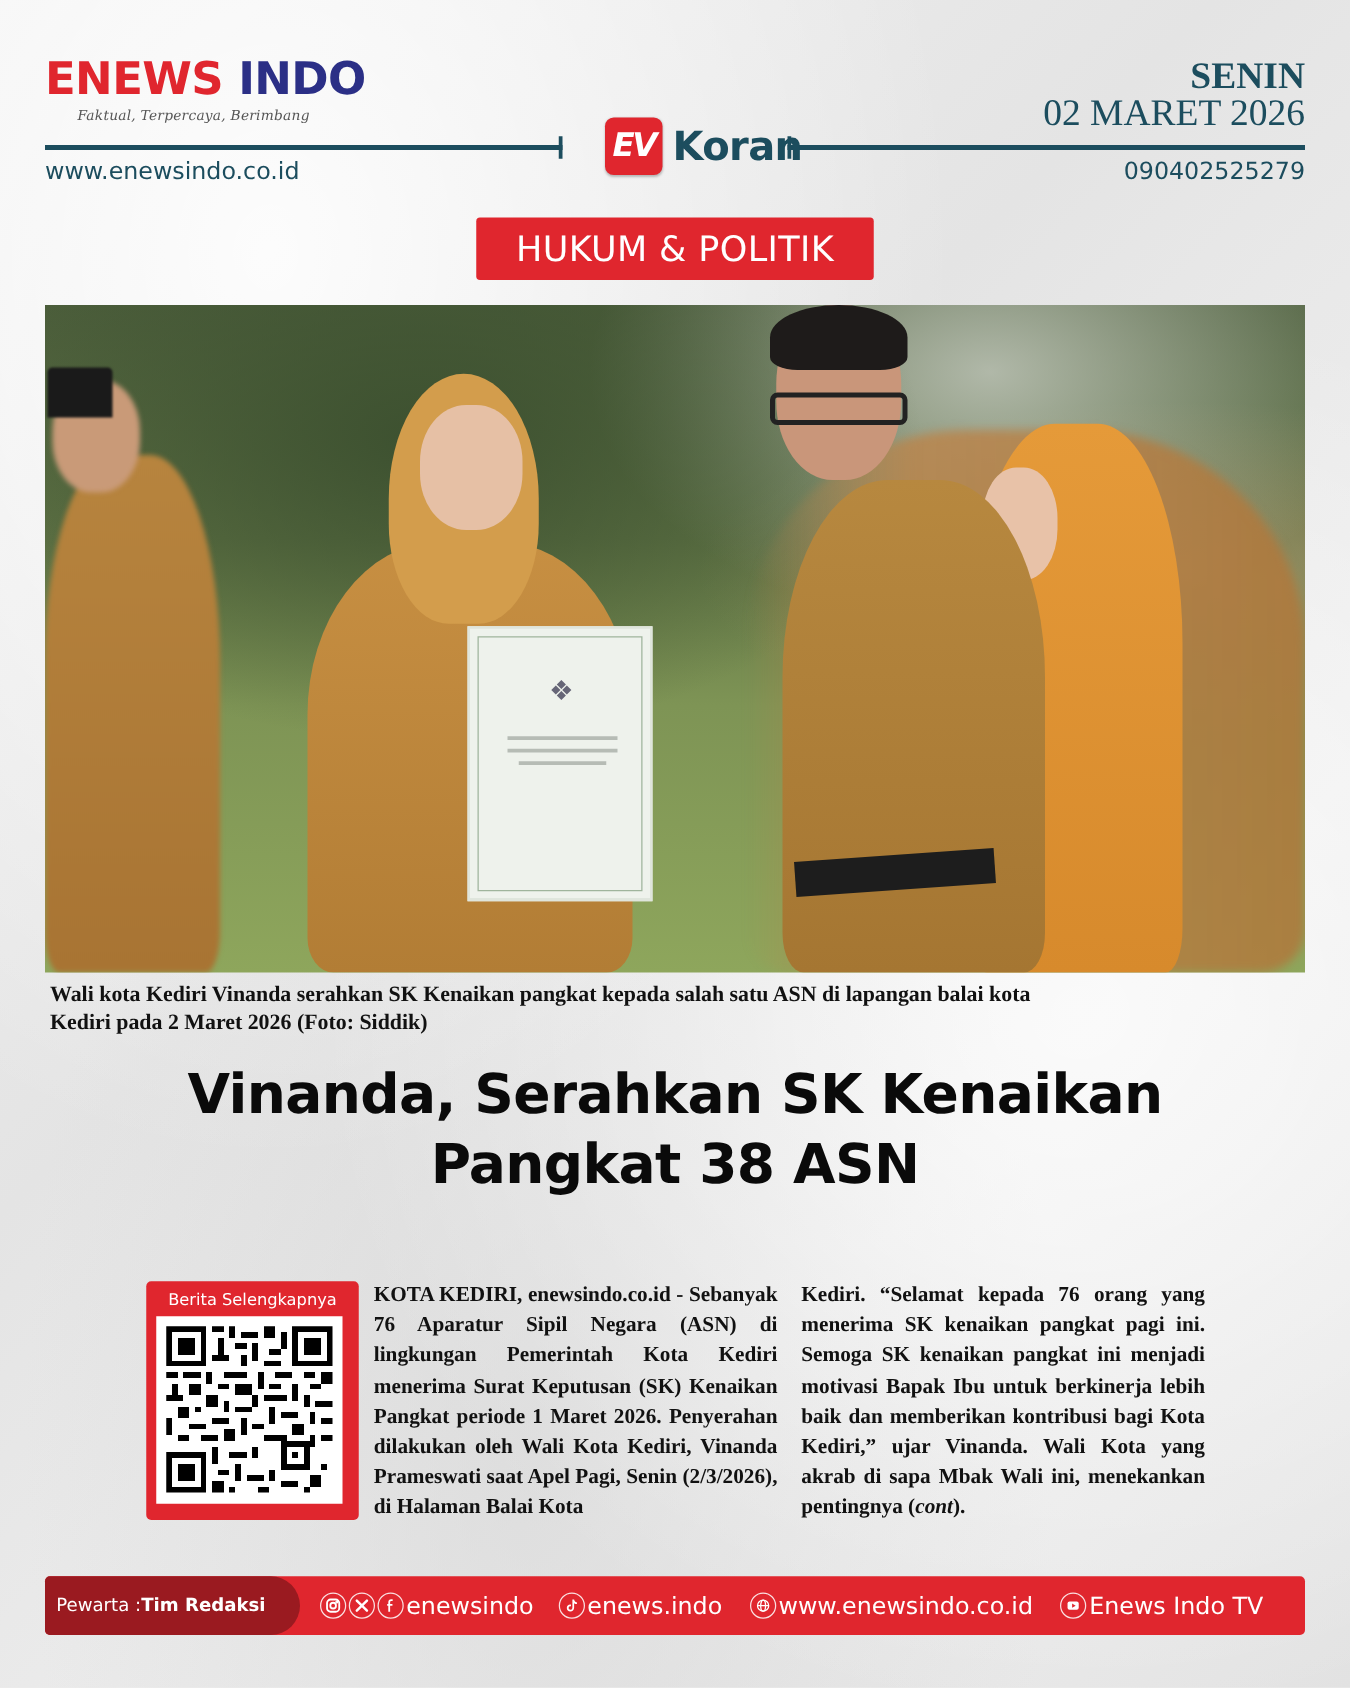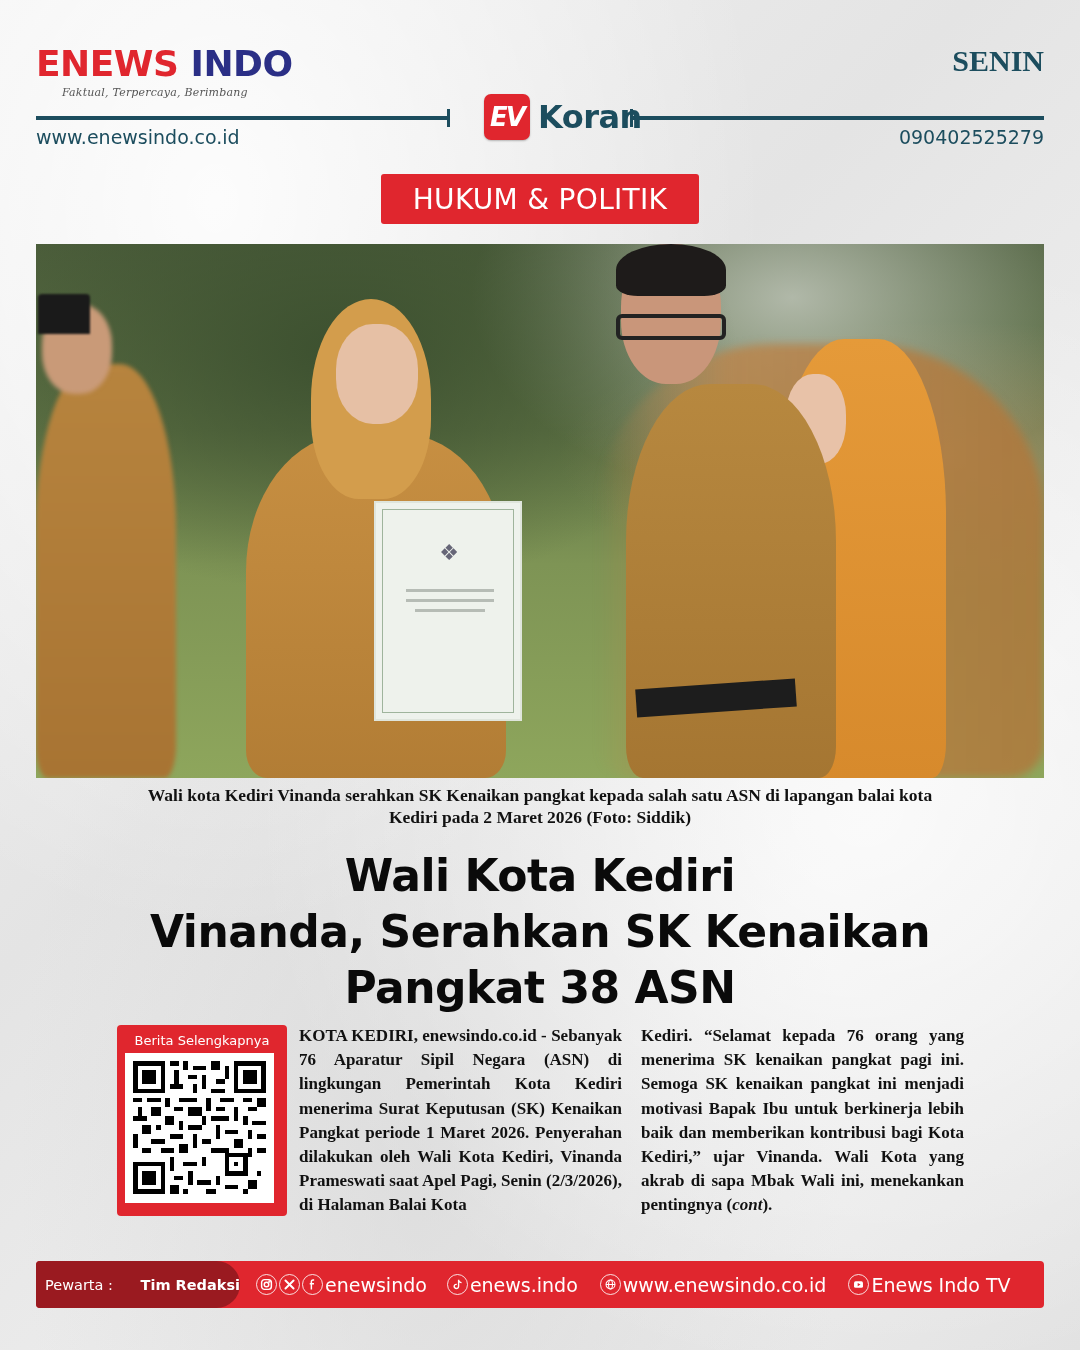--- a/index.html
+++ b/index.html
@@ -193,21 +193,21 @@
     position: absolute; left: 58px; top: 35px; width: 30px; height: 30px;
     color: #667;
     font-size: 22px; text-align: center; line-height: 30px;
   }
   .certificate .line {
     position: absolute; left: 30px; height: 3px; background: #b6bcb5;
   }
 
   .caption {
     position: absolute; left: 40px; top: 784px; width: 1000px;
-    text-align: center;
+    text-align: left;
     font-family: "Liberation Serif", serif;
     font-weight: bold;
     font-size: 17.5px;
     line-height: 22px;
     color: #111;
   }
 
   .headline {
     position: absolute; left: 60px; top: 848px; width: 960px;
     text-align: center;
@@ -267,21 +267,20 @@
   }
   .footer .reporter {
     background: #9a1a20;
     height: 47px;
     width: 204px;
     border-radius: 4px 24px 24px 4px;
     display: flex; align-items: center;
     padding-left: 9px;
     font-size: 14.5px;
     white-space: nowrap;
-    justify-content: space-between;
   }
   .footer .reporter b { font-weight: bold; }
   .footer .social {
     display: flex; align-items: center;
     font-size: 19px;
     white-space: nowrap;
   }
   .ic {
     width: 21px; height: 21px;
     border: 1px solid rgba(255,255,255,0.85);
@@ -299,20 +298,21 @@
 <div class="brand">
   <div class="brand-name">
     <span class="red">ENEWS</span>
     <span class="blue">INDO</span>
   </div>
   <div class="brand-tagline">Faktual, Terpercaya, Berimbang</div>
 </div>
 
 <div class="date-block">
   <div class="date-day">SENIN</div>
+  <div class="date-full">02 MARET 2026</div>
 </div>
 
 <div class="rule left"></div>
 <div class="rule-cap" style="left:447px"></div>
 <div class="rule right"></div>
 <div class="rule-cap" style="left:630px"></div>
 
 <div class="koran-logo">
   <div class="ev-badge">EV</div>
   <div class="koran-text">Koran</div>
@@ -346,21 +346,20 @@
     <div class="line" style="top:106px;width:70px;left:39px"></div>
   </div>
 </div>
 
 <div class="caption">
   <div>Wali kota Kediri Vinanda serahkan SK Kenaikan pangkat kepada salah satu ASN di lapangan balai kota</div>
   <div>Kediri pada 2 Maret 2026 (Foto: Siddik)</div>
 </div>
 
 <div class="headline">
-  <div>Wali Kota Kediri</div>
   <div>Vinanda, Serahkan SK Kenaikan</div>
   <div>Pangkat 38 ASN</div>
 </div>
 
 <div class="qr-box">
   <div class="qr-label">Berita Selengkapnya</div>
   <div class="qr-code">
     <svg viewBox="0 0 29 29" shape-rendering="crispEdges">
       <rect width="29" height="29" fill="#fff"></rect>
       <g fill="#000">

